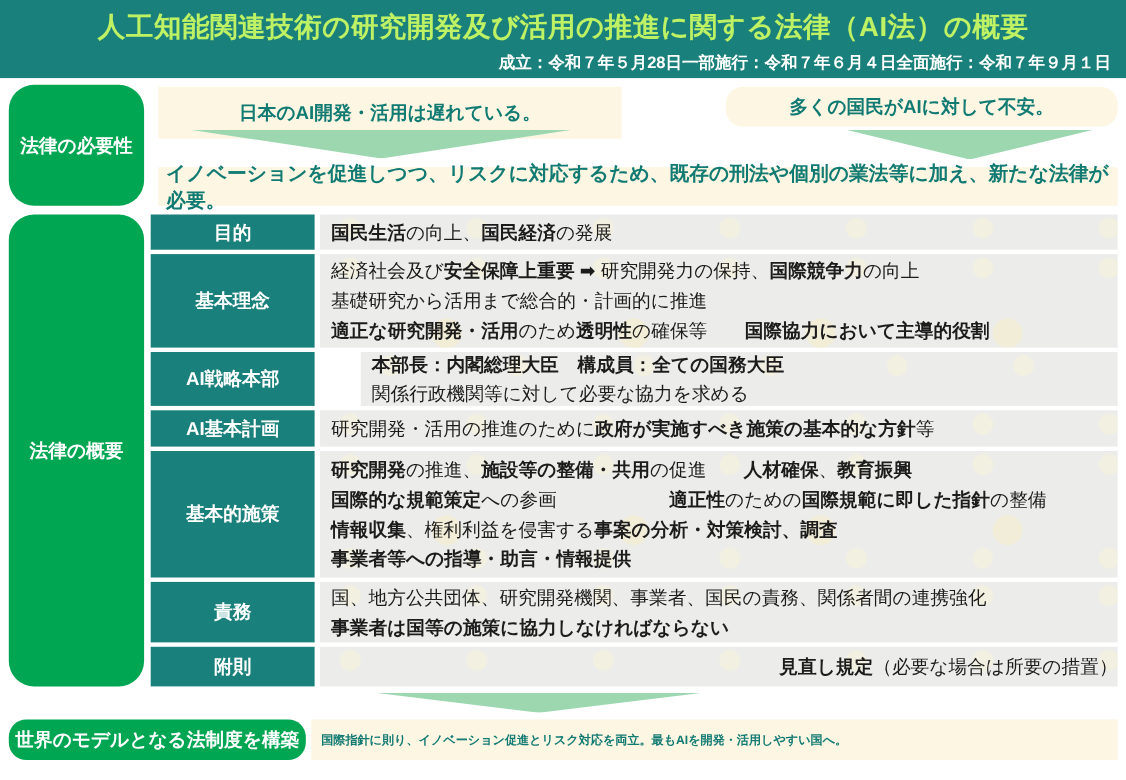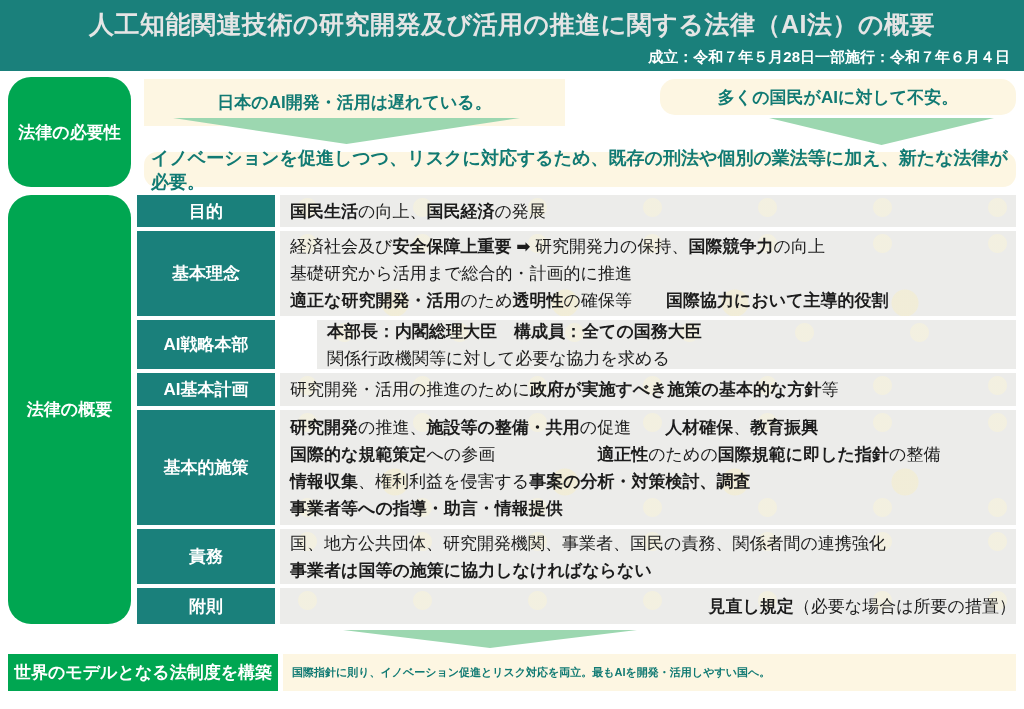--- a/index.html
+++ b/index.html
@@ -5,77 +5,78 @@
   :root{
     --teal:#1a807b; --green:#00a651; --cream:#fdf6e2; --arrow:#9cd7b0;
     --rowbg:#ececea; --ink:#1c1c1c; --tealtext:#117a73;
   }
   *{margin:0;padding:0;box-sizing:border-box;}
   body{background:#ffffff;font-family:"Liberation Sans","DejaVu Sans",sans-serif;}
   .stage{position:relative;width:1024px;height:709px;background:#ffffff;overflow:hidden;}
 
   
   .topbar{position:absolute;left:0;top:0;width:1024px;height:71px;background:var(--teal);}
-  .title{padding-top:8px;text-align:center;color:#e5e5e5;font-size:25px;font-weight:bold;letter-spacing:.5px;}
+  .title{padding-top:8px;text-align:center;color:#bef264;font-size:25px;font-weight:bold;letter-spacing:.5px;}
   .dates{position:absolute;right:14px;bottom:4px;display:flex;color:#ffffff;font-size:15px;font-weight:bold;}
 
   
   .label-box{position:absolute;background:var(--green);color:#ffffff;font-weight:bold;font-size:17px;
              display:flex;align-items:center;justify-content:center;text-align:center;border-radius:23px;}
   .necessity-label{left:8px;top:77px;width:123px;height:110px;}
   .overview-label{left:8px;top:195px;width:123px;height:429px;}
 
   
   .cream{background:var(--cream);color:var(--tealtext);font-weight:bold;display:flex;align-items:center;}
   .box-left{position:absolute;left:144px;top:79px;width:421px;height:47px;justify-content:center;font-size:17px;}
   .box-right{position:absolute;left:660px;top:79px;width:356px;height:36px;justify-content:center;font-size:17px;border-radius:15px;}
-  .cream-band{position:absolute;left:144px;top:152px;width:872px;height:35px;padding-left:7px;font-size:18px;border-radius:13px;}
+  .cream-band{position:absolute;left:144px;top:152px;width:872px;height:35px;padding-left:7px;font-size:18px;}
 
   
   .arrow{position:absolute;background:var(--arrow);clip-path:polygon(0 0,100% 0,50% 100%);}
   .arrow-left{left:173px;top:118px;width:347px;height:26px;}
   .arrow-right{left:769px;top:118px;width:225px;height:27px;}
   .arrow-bottom{left:343px;top:630px;width:294px;height:18px;}
 
   
   .table{position:absolute;left:137px;top:195px;width:879px;display:flex;flex-direction:column;gap:4px;}
   .trow{display:flex;gap:5px;}
   .trow:nth-child(1){height:32px;}
   .trow:nth-child(2){height:85px;}
   .trow:nth-child(3){height:49px;gap:42px;}
   .trow:nth-child(4){height:33px;}
   .trow:nth-child(5){height:115px;}
   .trow:nth-child(6){height:55px;}
   .trow:nth-child(7){height:36px;text-align:right;}
-  .tlabel{width:138px;background:var(--teal);color:#ffffff;font-weight:bold;font-size:17px;
+  .tlabel{width:149px;background:var(--teal);color:#ffffff;font-weight:bold;font-size:17px;
           display:flex;align-items:center;justify-content:center;flex-shrink:0;}
   .tcontent{flex:1;background-color:var(--rowbg);color:var(--ink);font-size:17px;
             background-image:
               radial-gradient(circle, rgba(246,238,200,.55) 0 13px, rgba(246,238,200,0) 14px),
               radial-gradient(circle, rgba(250,244,214,.45) 0 9px, rgba(250,244,214,0) 10px);
             background-size:170px 120px,115px 85px;background-position:30px 12px,85px 55px;
             padding-left:10px;display:flex;flex-direction:column;justify-content:center;}
   .line{line-height:27px;white-space:nowrap;}
   .b{font-weight:bold;}
 
   
   .footer-label{position:absolute;left:8px;top:654px;width:270px;height:37px;background:var(--green);
-                color:#ffffff;font-weight:bold;font-size:17px;display:flex;align-items:center;justify-content:center;}
+                color:#ffffff;font-weight:bold;font-size:17px;display:flex;align-items:center;justify-content:center;border-radius:16px;}
   .footer-text{position:absolute;left:283px;top:654px;width:733px;height:37px;padding-left:9px;font-size:11px;}
 </style>
 </head>
 <body>
 
 <div class="stage">
 
   <header class="topbar">
     <div class="title">人工知能関連技術の研究開発及び活用の推進に関する法律（AI法）の概要</div>
     <div class="dates">
         <span>成立：令和７年５月28日</span>
         <span>一部施行：令和７年６月４日</span>
+        <span>全面施行：令和７年９月１日</span>
       </div>
   </header>
 
   <aside class="label-box necessity-label">法律の必要性</aside>
   <div class="cream box-left">日本のAI開発・活用は遅れている。</div>
   <div class="cream box-right">多くの国民がAIに対して不安。</div>
   <div class="arrow arrow-left"></div>
   <div class="arrow arrow-right"></div>
   <div class="cream cream-band">イノベーションを促進しつつ、リスクに対応するため、既存の刑法や個別の業法等に加え、新たな法律が必要。</div>
 

